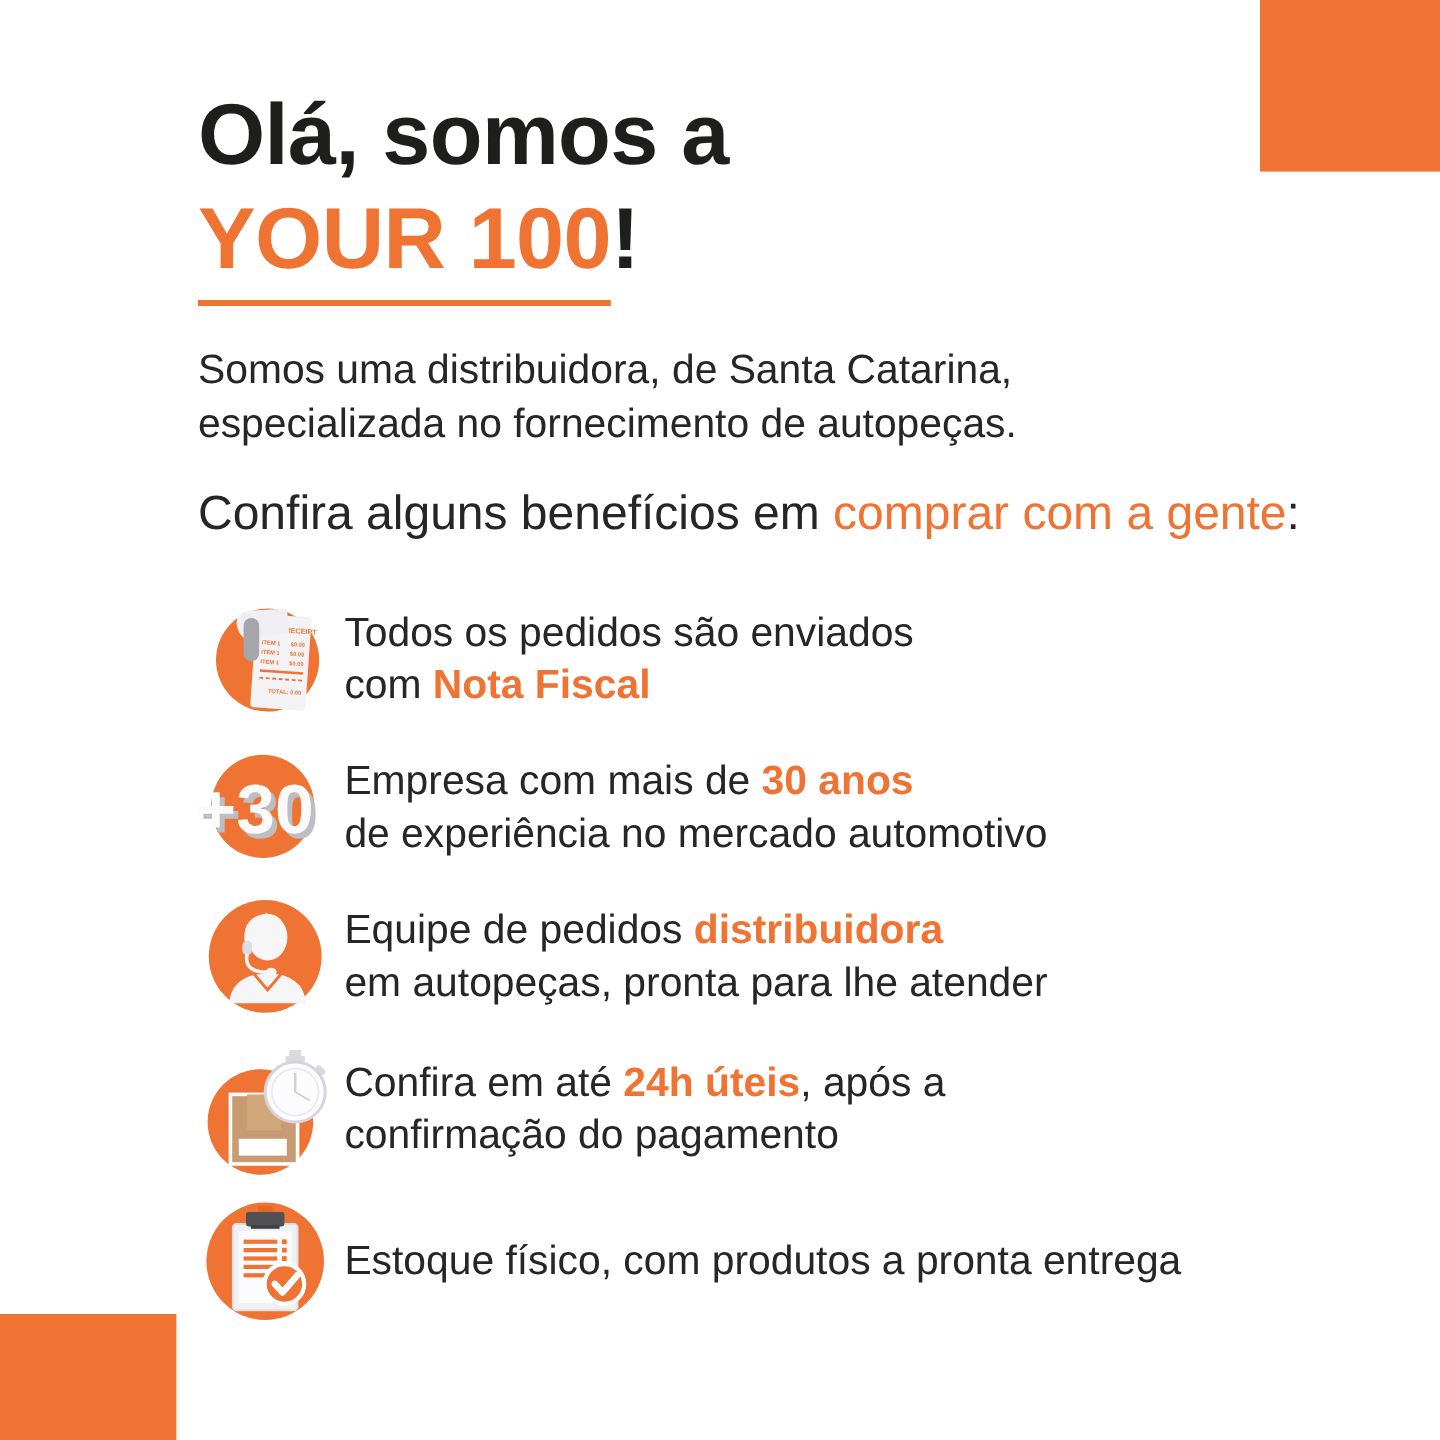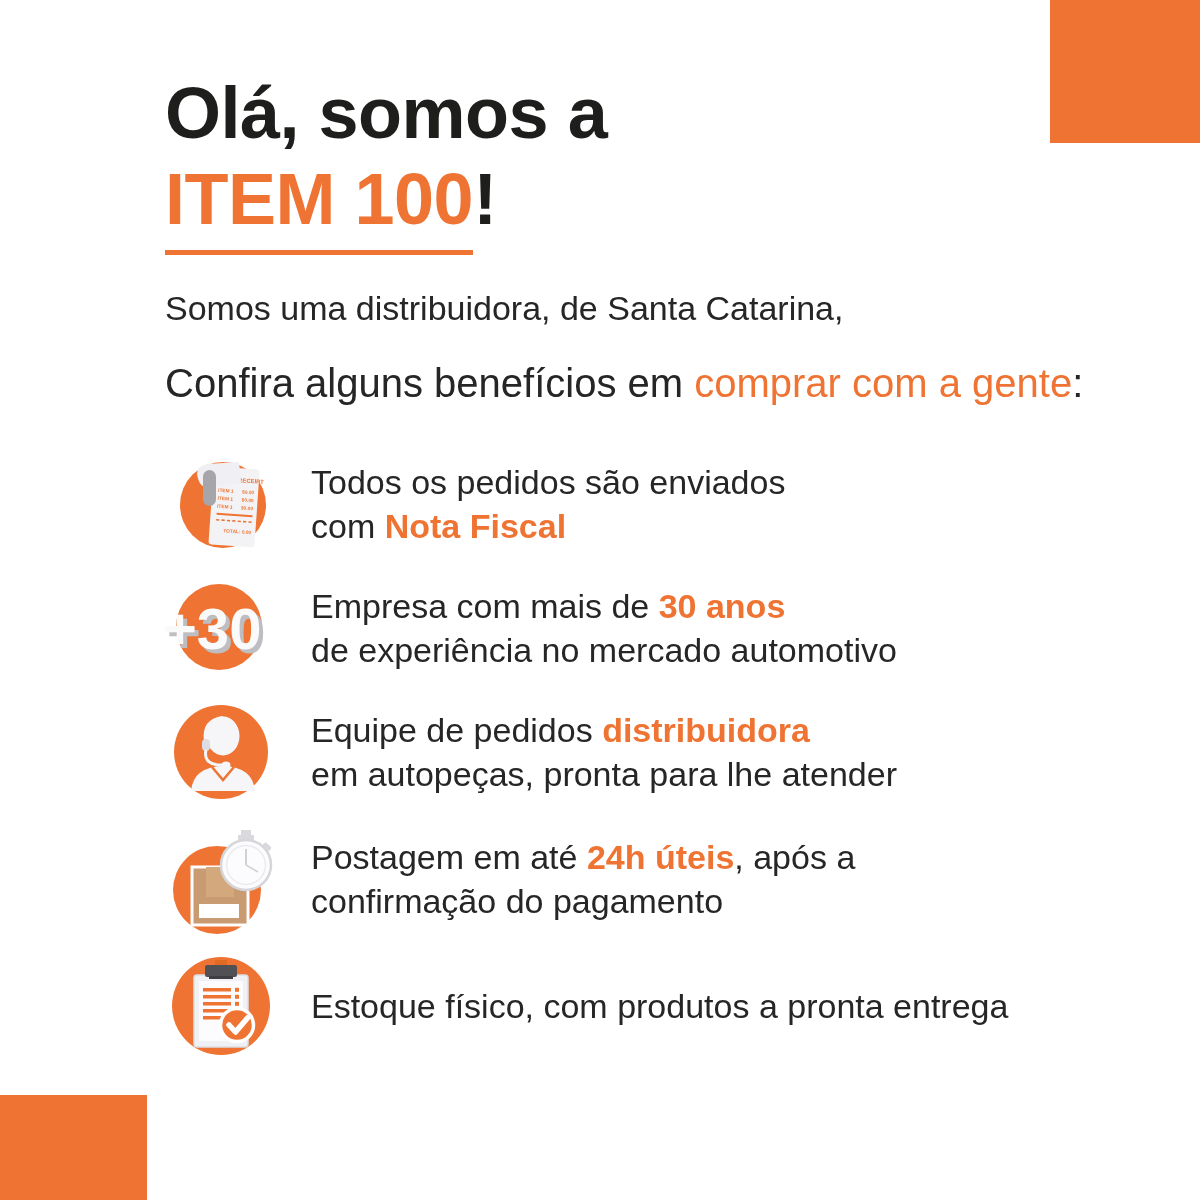--- a/index.html
+++ b/index.html
@@ -22,45 +22,46 @@
   .intro { margin-top: 31px; font-size: 34px; line-height: 45px; color: var(--body); }
 
   .lead { margin-top: 30px; font-size: 40px; line-height: 45px; color: var(--body); }
   .hl { color: var(--accent); font-weight: 700; }
   .lead .hl { font-weight: 400; }
 
   .benefits { margin-top: 42px; list-style: none; }
   .benefit { display: flex; align-items: center; margin-bottom: 12px; }
   .icon-box { width: 112px; flex: none; display: flex; justify-content: flex-start; position: relative; }
   .icon-box.wide svg { margin-left: -16px; }
-  .btext { margin-left: 34px; font-size: 34px; line-height: 44px; color: var(--body); }
+  .btext { margin-left: 10px; font-size: 34px; line-height: 44px; color: var(--body); }
   .bline { display: block; }
 
   
   .af { fill: var(--accent); }
   .rtx { fill: var(--accent); font-weight: bold; font-family: "Liberation Sans", sans-serif; }
   .p30 { font-family: "Liberation Sans", sans-serif; font-weight: bold; font-size: 58px; }
 </style>
 </head>
 <body>
 
 <div class="canvas">
 
   <div class="sq sq-tr"></div>
   <div class="sq sq-bl"></div>
 
   <main class="content">
 
     <h1 class="title">
       <span>Olá, somos a</span><br>
-      <span class="brand">ITEM 100</span><span class="bang">!</span>
+      <span class="brand">YOUR 100</span><span class="bang">!</span>
     </h1>
 
     <p class="intro">
       <span>Somos uma distribuidora, de Santa Catarina,</span><br>
+      <span>especializada no fornecimento de autopeças.</span>
     </p>
 
     <p class="lead"><span>Confira alguns benefícios em </span><span class="hl">comprar com a gente</span><span>:</span></p>
 
     <ul class="benefits">
 
       <li class="benefit">
         <span class="icon-box">
           <svg width="112" height="112" viewBox="0 0 112 112" aria-hidden="true">
             <circle class="af" cx="58" cy="57" r="43"></circle>
@@ -130,21 +131,21 @@
             <rect x="76" y="10" width="10" height="5" fill="#d9d9de"></rect>
             <rect x="73" y="15" width="16" height="7" fill="#d9d9de"></rect>
             <rect x="98" y="24" width="9" height="5" rx="2" fill="#d9d9de" transform="rotate(42 102 26)"></rect>
             <circle cx="81" cy="45" r="25" fill="#fcfcfe" stroke="#d5d5da" stroke-width="2.5"></circle>
             <circle cx="81" cy="45" r="19.5" fill="none" stroke="#ebebef" stroke-width="1.5"></circle>
             <line x1="81" y1="45" x2="81" y2="29" stroke="#d0d0d5" stroke-width="2"></line>
             <line x1="81" y1="45" x2="93" y2="52" stroke="#d0d0d5" stroke-width="1.5"></line>
           </svg>
         </span>
         <span class="btext">
-          <span class="bline"><span>Postagem em até </span><span class="hl">24h úteis</span><span>, após a</span></span>
+          <span class="bline"><span>Confira em até </span><span class="hl">24h úteis</span><span>, após a</span></span>
           <span class="bline"><span>confirmação do pagamento</span></span>
         </span>
       </li>
 
       <li class="benefit">
         <span class="icon-box">
           <svg width="112" height="112" viewBox="0 0 112 112" aria-hidden="true">
             <circle class="af" cx="56" cy="56" r="49"></circle>
             <rect x="29" y="25" width="54" height="72" rx="3" fill="#f0f1f5" stroke="#dcdee3" stroke-width="1.5"></rect>
             <rect x="34" y="31" width="44" height="60" fill="#fcfcfe"></rect>

